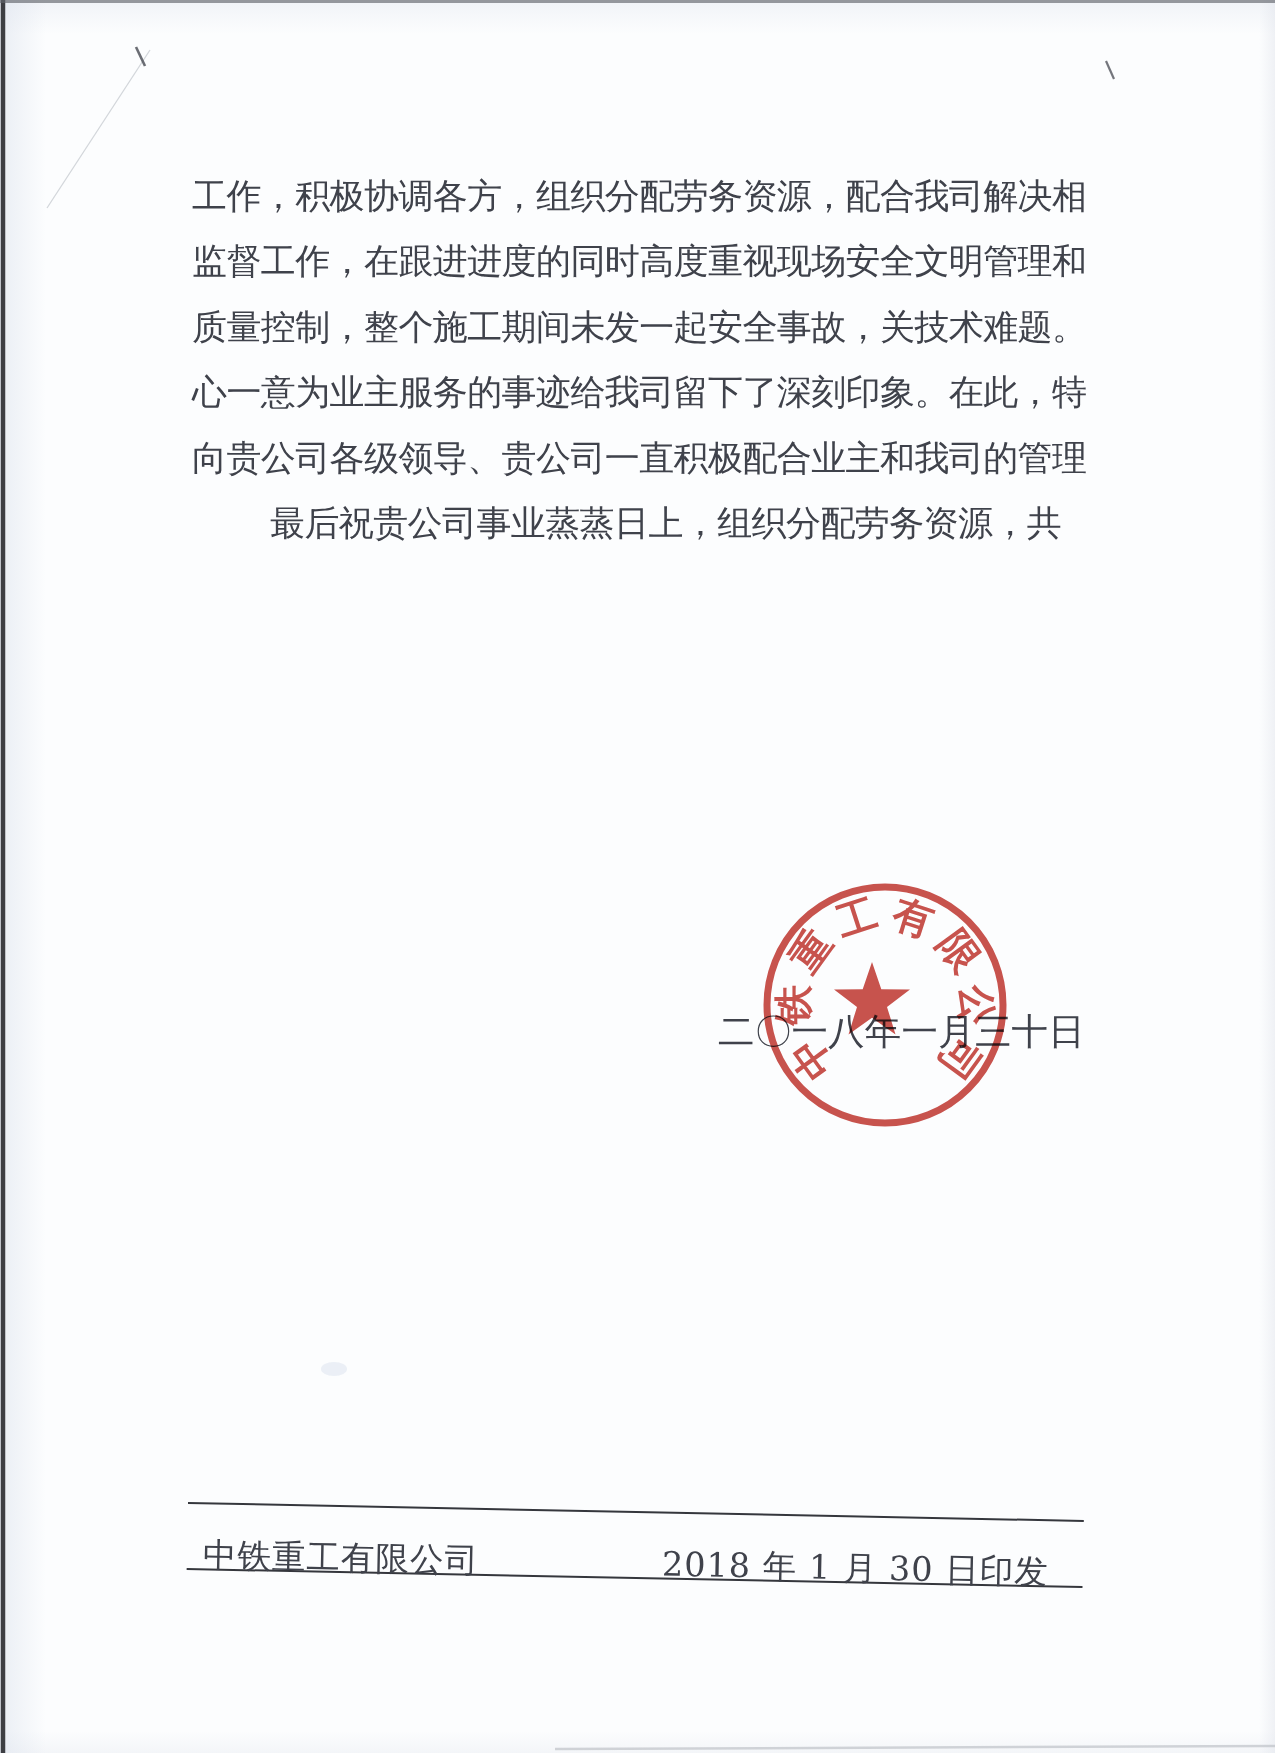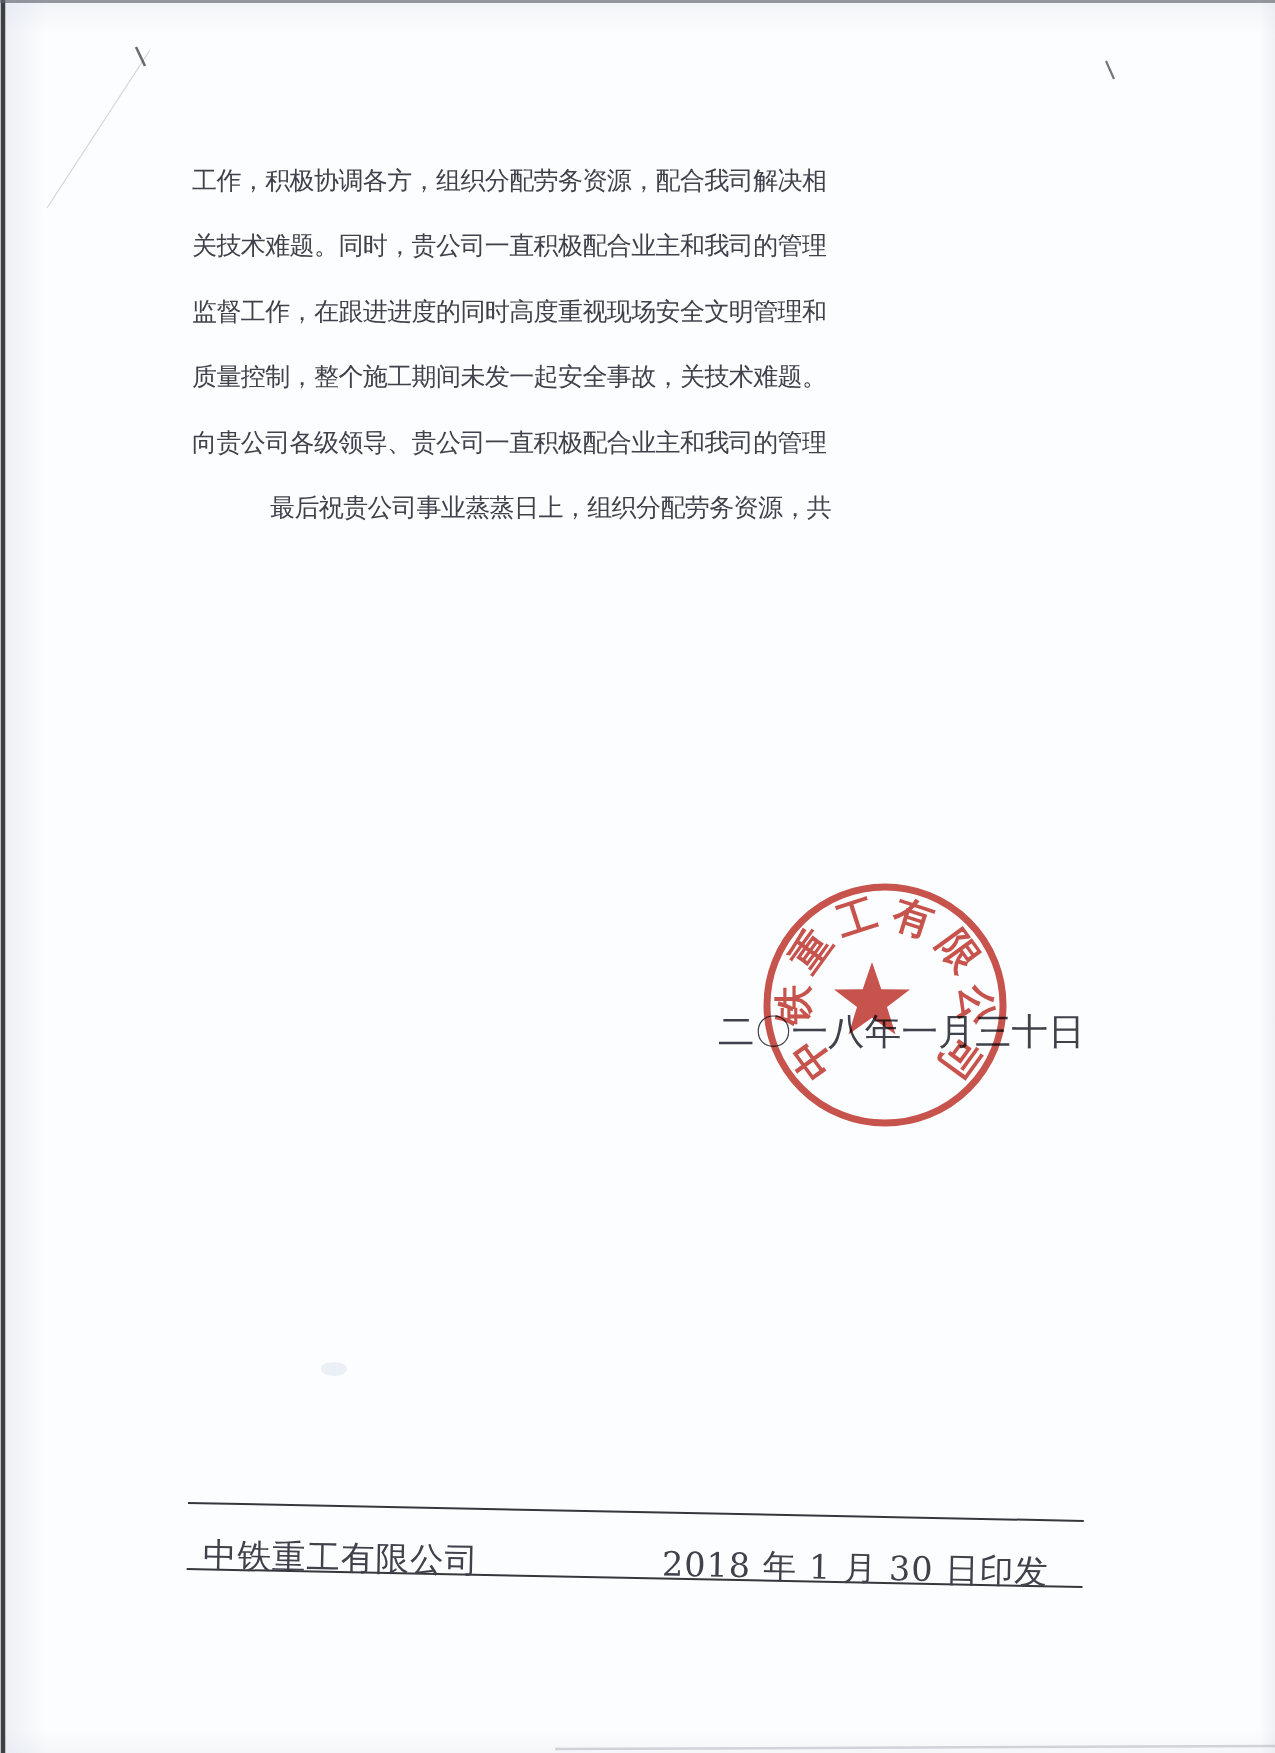--- a/index.html
+++ b/index.html
@@ -18,22 +18,22 @@
       linear-gradient(270deg, rgba(226,229,236,.5) 0px, rgba(252,253,254,0) 16px),
       linear-gradient(180deg, rgba(231,235,242,.55) 0px, rgba(252,253,254,0) 34px),
       linear-gradient(0deg, rgba(231,234,240,.4) 0px, rgba(252,253,254,0) 22px);
     position:relative;
     overflow:hidden;
   }
   .page{position:absolute;inset:0;}
   
   .letter-body{
     position:absolute;
-    left:192px; top:148px; width:920px;
-    font-size:25px; line-height:65.4px;
+    left:192px; top:164px; width:920px;
+    font-size:35px; line-height:65.4px;
     letter-spacing:-0.6px;
     color:var(--ink);
     z-index:2;
   }
   .line{white-space:nowrap;}
   .line.indent{padding-left:78px;}
   
   .letter-date{
     position:absolute;
     left:718px; top:1008px;
@@ -78,23 +78,23 @@
   
   .artifacts{position:absolute;inset:0;width:1275px;height:1753px;z-index:4;pointer-events:none;}
 </style>
 </head>
 <body>
 
 <div class="page">
 
   <div class="letter-body">
     <div class="line">工作，积极协调各方，组织分配劳务资源，配合我司解决相</div>
-    <div class="line">关技术难题。同时，贵公司一直积极配合业主和我司的管理</div>
     <div class="line">监督工作，在跟进进度的同时高度重视现场安全文明管理和</div>
     <div class="line">质量控制，整个施工期间未发一起安全事故，关技术难题。</div>
+    <div class="line">心一意为业主服务的事迹给我司留下了深刻印象。在此，特</div>
     <div class="line">向贵公司各级领导、贵公司一直积极配合业主和我司的管理</div>
     <div class="line indent">最后祝贵公司事业蒸蒸日上，组织分配劳务资源，共</div>
   </div>
 
   <div class="letter-date">二〇一八年一月三十日</div>
 
   <svg class="seal" viewBox="0 0 256 256" aria-hidden="true">
     <circle cx="128" cy="128" r="118" fill="none" stroke="var(--seal)" stroke-width="7"></circle>
     <polygon fill="var(--seal)" points="115,85 124.3,112.2 153,112.6 130,129.9 138.5,157.4 115,140.8 91.5,157.4 100,129.9 77,112.6 105.7,112.2"></polygon>
     <g id="seal-chars">

